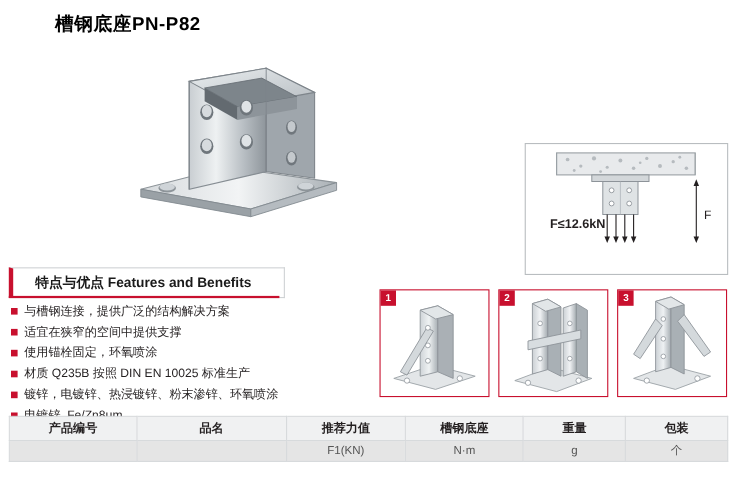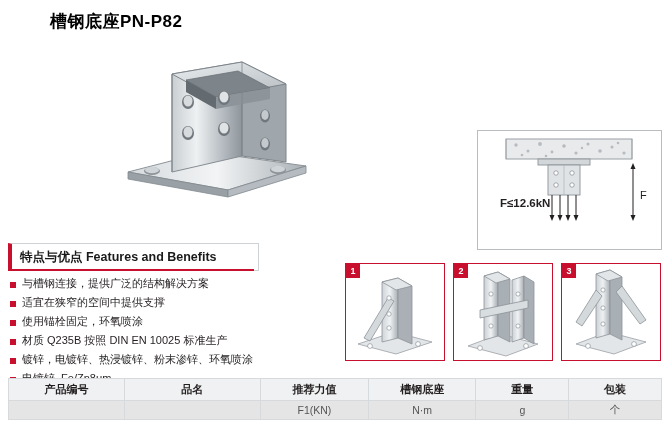--- a/index.html
+++ b/index.html
@@ -35,33 +35,33 @@
   .loadbox svg{display:block;}
 
   
   .feat-head{
     position:absolute;left:8px;top:243px;width:246px;height:26px;
     border:1px solid #cfd2d4;border-left:4px solid #c8102e;
     background:#fff;
     display:flex;align-items:center;
   }
   .feat-head .txt{
-    font-size:12.5px;font-weight:bold;color:#1a1a1a;padding-left:8px;
+    font-size:12.5px;font-weight:bold;color:#1a1a1a;padding-left:20px;
     white-space:nowrap;
   }
   .feat-underline{
     position:absolute;left:8px;top:269px;width:246px;height:2px;background:#c8102e;
   }
 
   
   .feat-list{
     position:absolute;left:10px;top:276px;width:330px;
   }
   .feat-item{
-    display:flex;align-items:center;margin-bottom:5px;
+    display:flex;align-items:flex-start;margin-bottom:5px;
     font-size:11px;color:#231f20;line-height:14px;
   }
   .bullet{
     width:6px;height:6px;background:#c8102e;margin-top:4px;margin-right:6px;flex:0 0 auto;
   }
 
   
   .thumbs{
     position:absolute;left:345px;top:263px;width:316px;height:100px;
     display:flex;gap:8px;

